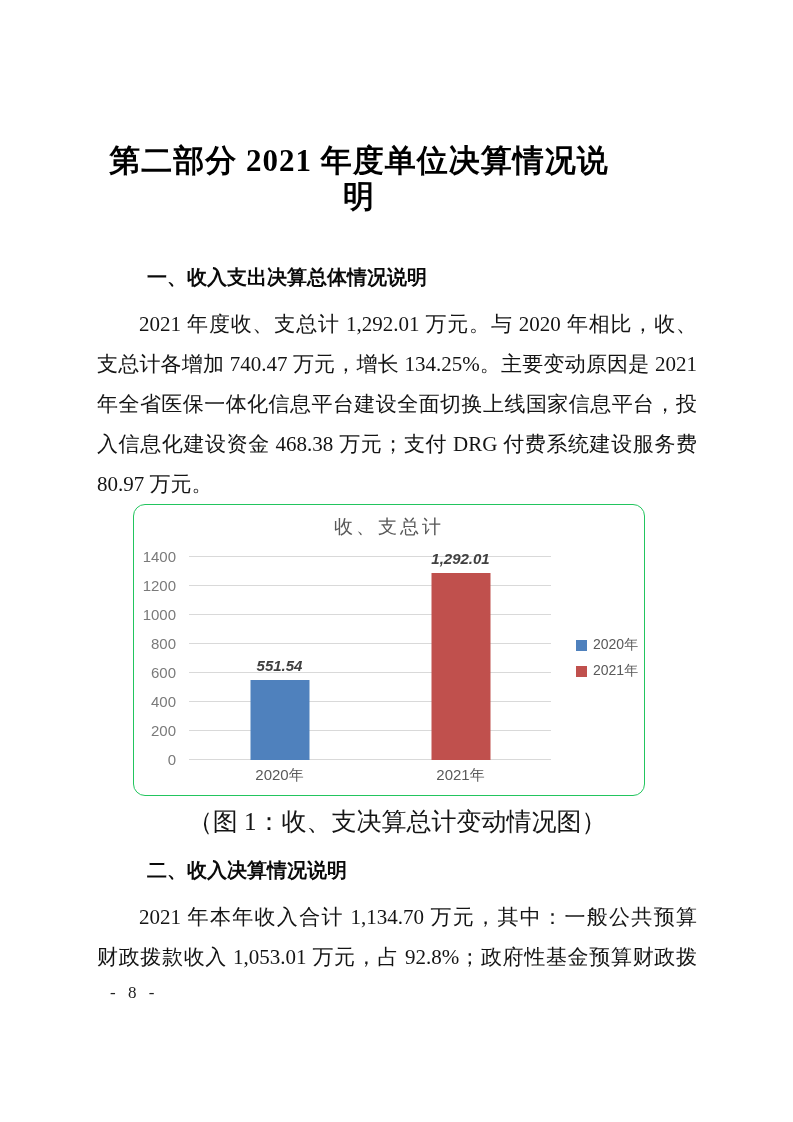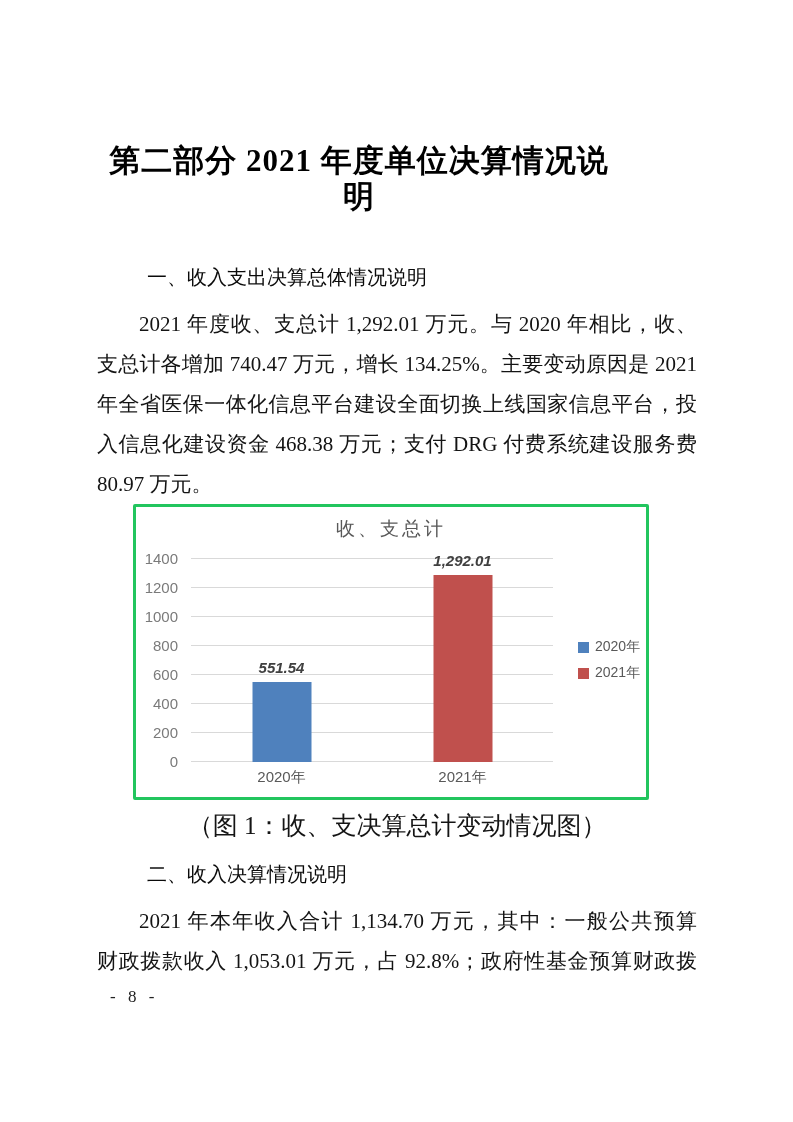--- a/index.html
+++ b/index.html
@@ -20,21 +20,21 @@
     text-align:center;
     padding-right:76px; 
     letter-spacing:1px;
     line-height:36px;
     color:#000000;
     font-family:"Liberation Serif","DejaVu Serif",serif;
   }
   .sec-heading{
     margin:49px 0 14px 0;
     font-size:20px;
-    font-weight:normal;
+    font-weight:bold;
     line-height:26px;
     text-indent:50px;
     color:#0a0a0a;
     font-family:"Liberation Sans","DejaVu Sans",sans-serif;
   }
   .sec-heading.second{margin-top:15px;}
   .para{font-size:21px;line-height:40px;color:#141414;}
   .para .line{white-space:nowrap;}
   .para .line.just{
     white-space:normal;
@@ -43,22 +43,22 @@
     text-justify:inter-character;
   }
   .para .line.indent{text-indent:42px;}
 
   
   .chart-box{
     position:relative;
     width:510px;height:290px;
     margin-left:36px;
     margin-top:0;
-    border:3px solid #22c55e;
-    border-radius:2px;
+    border:1px solid #22c55e;
+    border-radius:12px;
     background:#ffffff;
     font-family:"Liberation Sans","DejaVu Sans",sans-serif;
   }
   .chart-title{
     position:absolute;top:9px;left:0;right:0;
     text-align:center;
     font-size:19px;letter-spacing:3px;
     color:#595959;
   }
   .y-axis{position:absolute;left:0;top:52px;width:47px;height:203px;}

